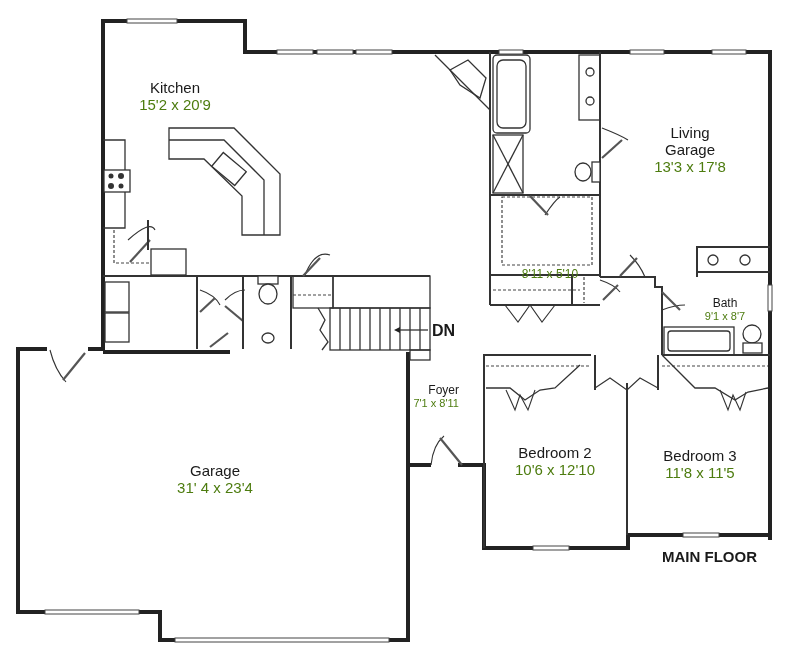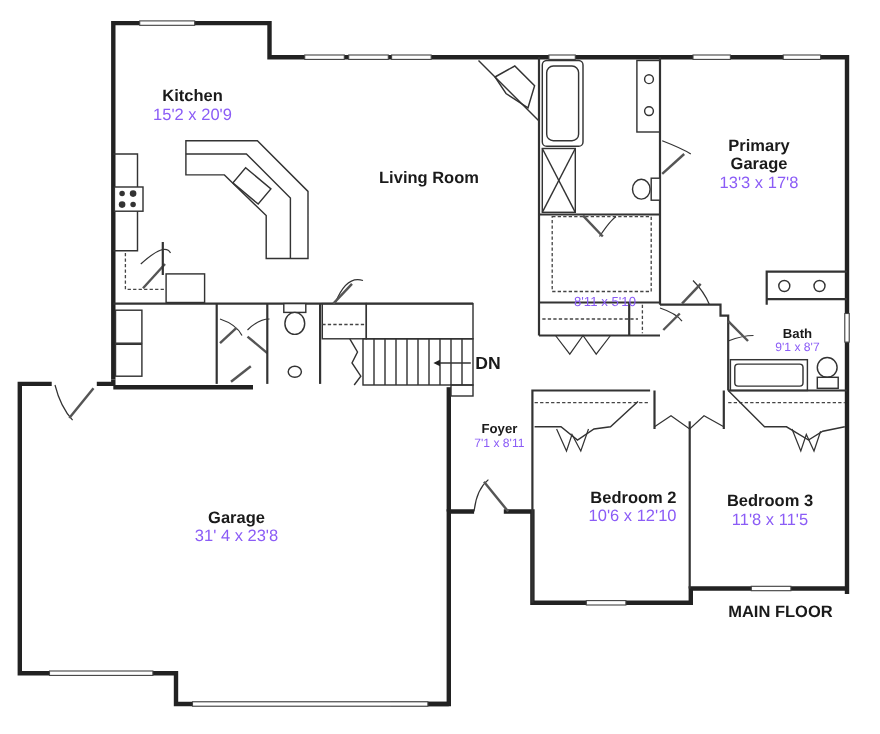--- a/index.html
+++ b/index.html
@@ -8,22 +8,22 @@
   #plan { position: absolute; left: 0; top: 0; width: 800px; height: 667px; }
   .wall { stroke: #222; stroke-width: 4; fill: none; stroke-linejoin: miter; }
   .wall-thin { stroke: #333; stroke-width: 2; fill: none; }
   .fix { stroke: #333; stroke-width: 1.3; fill: #fff; }
   .fixn { stroke: #333; stroke-width: 1.3; fill: none; }
   .dash { stroke: #444; stroke-width: 1.2; fill: none; stroke-dasharray: 3 2; }
   .swing { stroke: #333; stroke-width: 1.1; fill: none; }
   .leaf { stroke: #555; stroke-width: 2.2; fill: none; }
   .win { fill: #fff; stroke: #444; stroke-width: 1; }
   .lbl { position: absolute; text-align: center; white-space: nowrap; line-height: 1.12; }
-  .name { font-weight: bold; font-size: 15px; display: block; }
-  .dim { font-size: 15px; display: block; color: #8b5cf6; }
+  .name { font-weight: normal; font-size: 15px; display: block; }
+  .dim { font-size: 15px; display: block; color: #4d7c0f; }
   .small .name { font-size: 12px; }
   .small .dim { font-size: 11px; }
   .tiny .dim { font-size: 12px; margin-top: 37px; }
   #floor-title { position: absolute; left: 662px; top: 548px; font-weight: bold; font-size: 15px; text-align: center; }
   #dn { position: absolute; left: 432px; top: 322px; font-weight: bold; font-size: 16px; }
 </style>
 </head>
 <body>
 
 <svg id="plan" viewBox="0 0 800 667" xmlns="http://www.w3.org/2000/svg">
@@ -188,52 +188,51 @@
     <line class="leaf" x1="440" y1="438" x2="462" y2="465"></line>
   </g>
 </svg>
 
 <div class="lbl" style="left:120px; top:80px; width:110px;">
   <span class="name">Kitchen</span>
   <span class="dim">15'2 x 20'9</span>
 </div>
 
 <div class="lbl" style="left:325px; top:154px; width:130px;">
-  <span class="name">Living Room</span>
 </div>
 
 <div class="lbl" style="left:635px; top:125px; width:110px;">
-  <span class="name">Primary</span>
+  <span class="name">Living</span>
   <span class="name">Garage</span>
   <span class="dim">13'3 x 17'8</span>
 </div>
 
 <div class="lbl tiny" style="left:510px; top:231px; width:80px;">
   <span class="dim">8'11 x 5'10</span>
 </div>
 
 <div class="lbl small" style="left:690px; top:285px; width:70px;margin-top:12px;">
   <span class="name">Bath</span>
   <span class="dim">9'1 x 8'7</span>
 </div>
 
-<div class="lbl small" style="left:419px; top:384px; width:70px;">
+<div class="lbl small" style="left:389px; top:384px; width:70px;text-align:right;">
   <span class="name">Foyer</span>
   <span class="dim">7'1 x 8'11</span>
 </div>
 
-<div class="lbl" style="left:495px; top:445px; width:120px;text-align:right;">
+<div class="lbl" style="left:495px; top:445px; width:120px;">
   <span class="name">Bedroom 2</span>
   <span class="dim">10'6 x 12'10</span>
 </div>
 
 <div class="lbl" style="left:645px; top:448px; width:110px;">
   <span class="name">Bedroom 3</span>
   <span class="dim">11'8 x 11'5</span>
 </div>
 
 <div class="lbl" style="left:160px; top:463px; width:110px;">
   <span class="name">Garage</span>
-  <span class="dim">31' 4 x 23'8</span>
+  <span class="dim">31' 4 x 23'4</span>
 </div>
 
 <div id="dn">DN</div>
 <div id="floor-title">MAIN FLOOR</div>
 
 </body></html>

